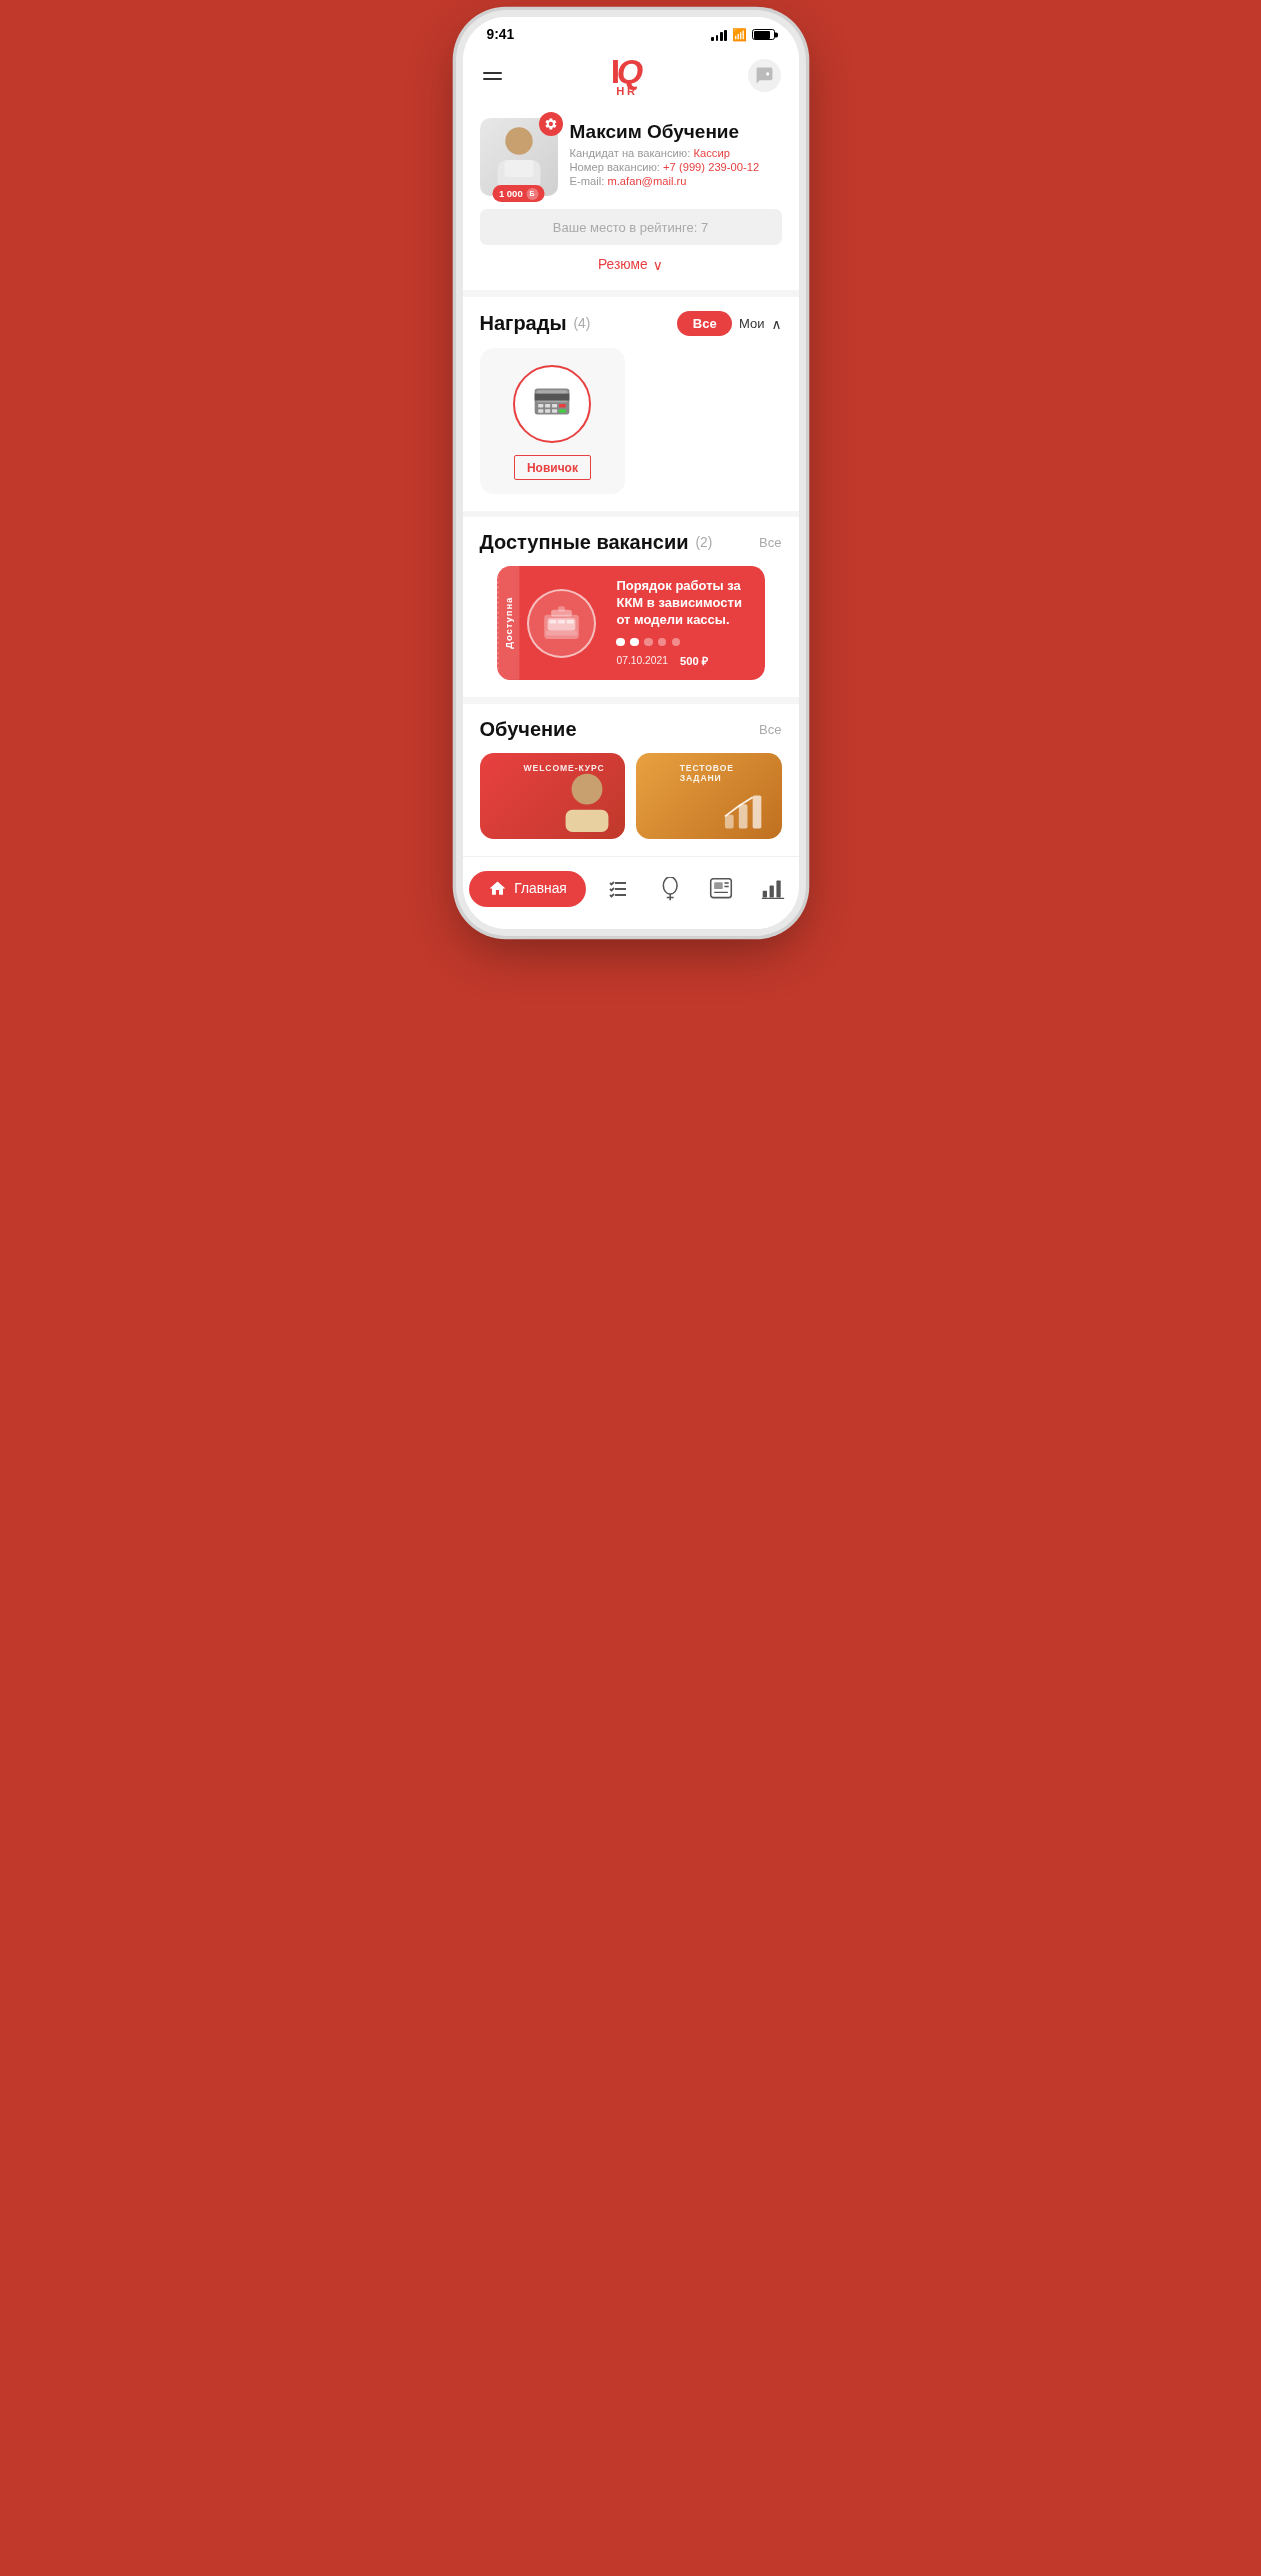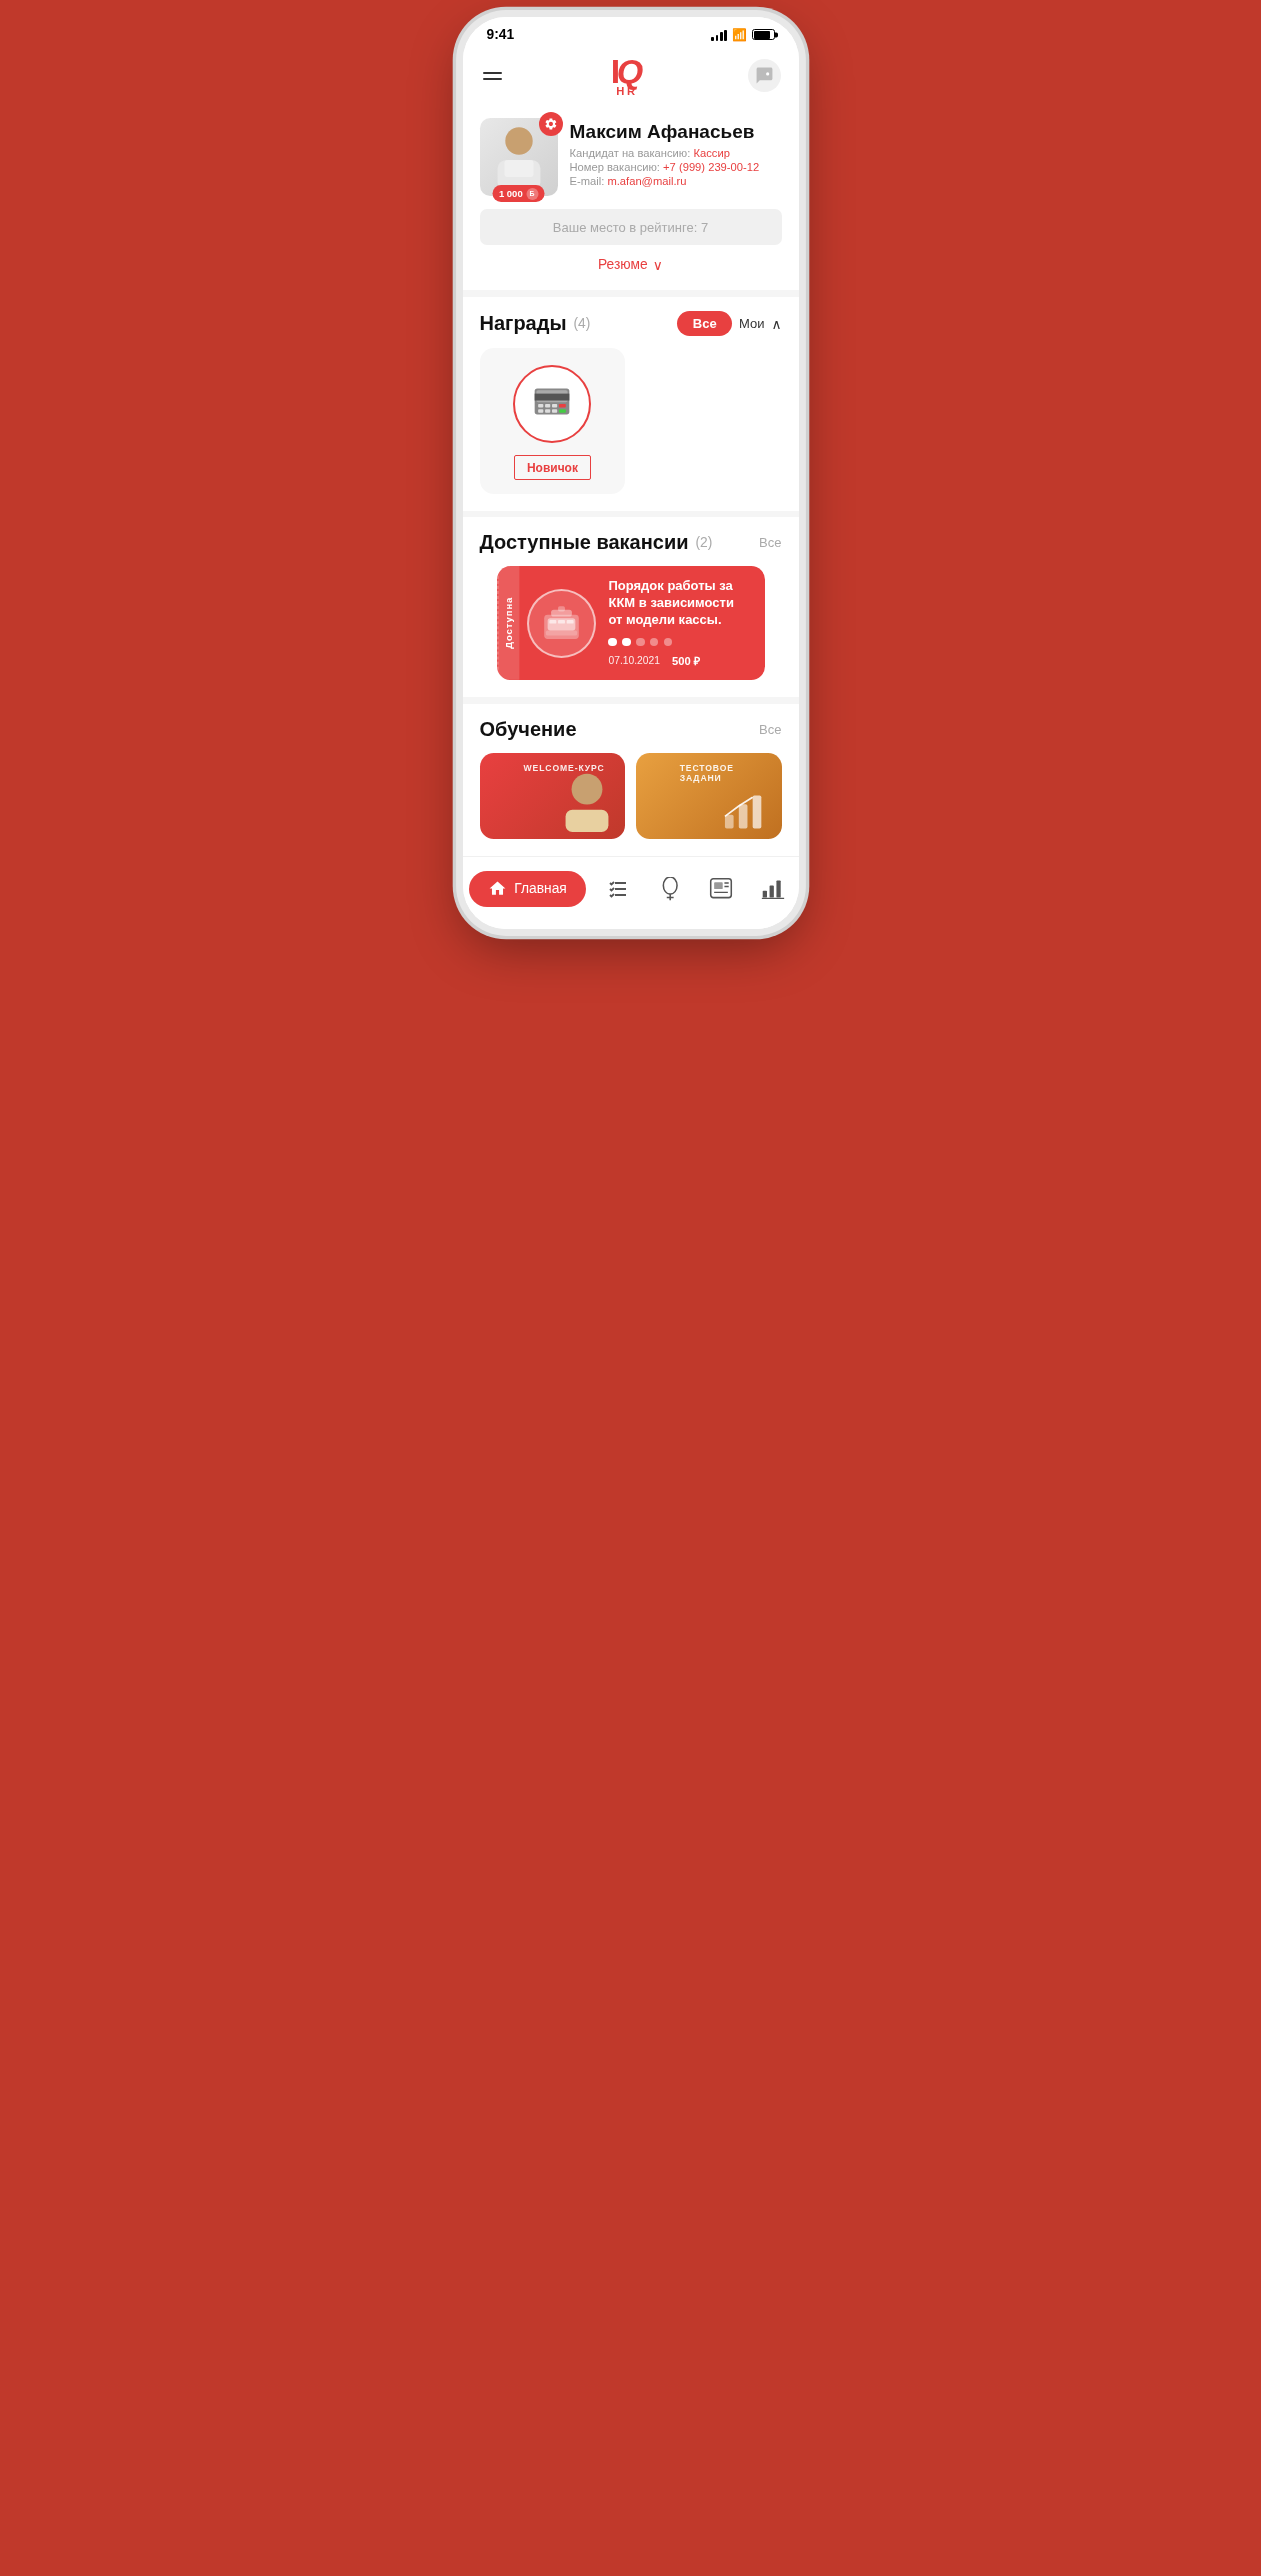--- a/index.html
+++ b/index.html
@@ -371,21 +371,21 @@
       border-right: 0.9px dashed rgba(255,255,255,0.4);
       display: flex;
       align-items: center;
       justify-content: center;
     }
     .vacancy-content {
       display: flex;
       flex: 1;
       align-items: center;
       padding: 12px 13.8px 12px 8.6px;
-      gap: 12px;
+      gap: 20px;
     }
     .vacancy-img-wrap {
       width: 69px;
       height: 69px;
       border: 2.6px solid rgba(255,255,255,0.6);
       border-radius: 50%;
       background: rgba(255,255,255,0.15);
       flex-shrink: 0;
       display: flex;
       align-items: center;
@@ -585,21 +585,21 @@
           <svg width="13.8" height="13.8" viewBox="0 0 24 24" fill="white">
             <path d="M19.14,12.94c0.04-0.3,0.06-0.61,0.06-0.94c0-0.32-0.02-0.64-0.07-0.94l2.03-1.58c0.18-0.14,0.23-0.41,0.12-0.61 l-1.92-3.32c-0.12-0.22-0.37-0.29-0.59-0.22l-2.39,0.96c-0.5-0.38-1.03-0.7-1.62-0.94L14.4,2.81c-0.04-0.24-0.24-0.41-0.48-0.41 h-3.84c-0.24,0-0.43,0.17-0.47,0.41L9.25,5.35C8.66,5.59,8.12,5.92,7.63,6.29L5.24,5.33c-0.22-0.08-0.47,0-0.59,0.22L2.74,8.87 C2.62,9.08,2.66,9.34,2.86,9.48l2.03,1.58C4.84,11.36,4.8,11.69,4.8,12s0.02,0.64,0.07,0.94l-2.03,1.58 c-0.18,0.14-0.23,0.41-0.12,0.61l1.92,3.32c0.12,0.22,0.37,0.29,0.59,0.22l2.39-0.96c0.5,0.38,1.03,0.7,1.62,0.94l0.36,2.54 c0.05,0.24,0.24,0.41,0.48,0.41h3.84c0.24,0,0.44-0.17,0.47-0.41l0.36-2.54c0.59-0.24,1.13-0.56,1.62-0.94l2.39,0.96 c0.22,0.08,0.47,0,0.59-0.22l1.92-3.32c0.12-0.22,0.07-0.47-0.12-0.61L19.14,12.94z M12,15.6c-1.98,0-3.6-1.62-3.6-3.6 s1.62-3.6,3.6-3.6s3.6,1.62,3.6,3.6S13.98,15.6,12,15.6z"></path>
           </svg>
         </div>
         <div class="bonus-badge">
           <span>1 000</span>
           <span class="bonus-circle">Б</span>
         </div>
       </div>
       <div class="profile-info">
-        <div class="profile-name">Максим Афанасьев</div>
+        <div class="profile-name">Максим Обучение</div>
         <div class="profile-detail">
           <span>Кандидат на вакансию:</span>
           <span class="accent">Кассир</span>
         </div>
         <div class="profile-detail">
           <span>Номер вакансию:</span>
           <span class="link">+7 (999) 239-00-12</span>
         </div>
         <div class="profile-detail">
           <span>E-mail:</span>

